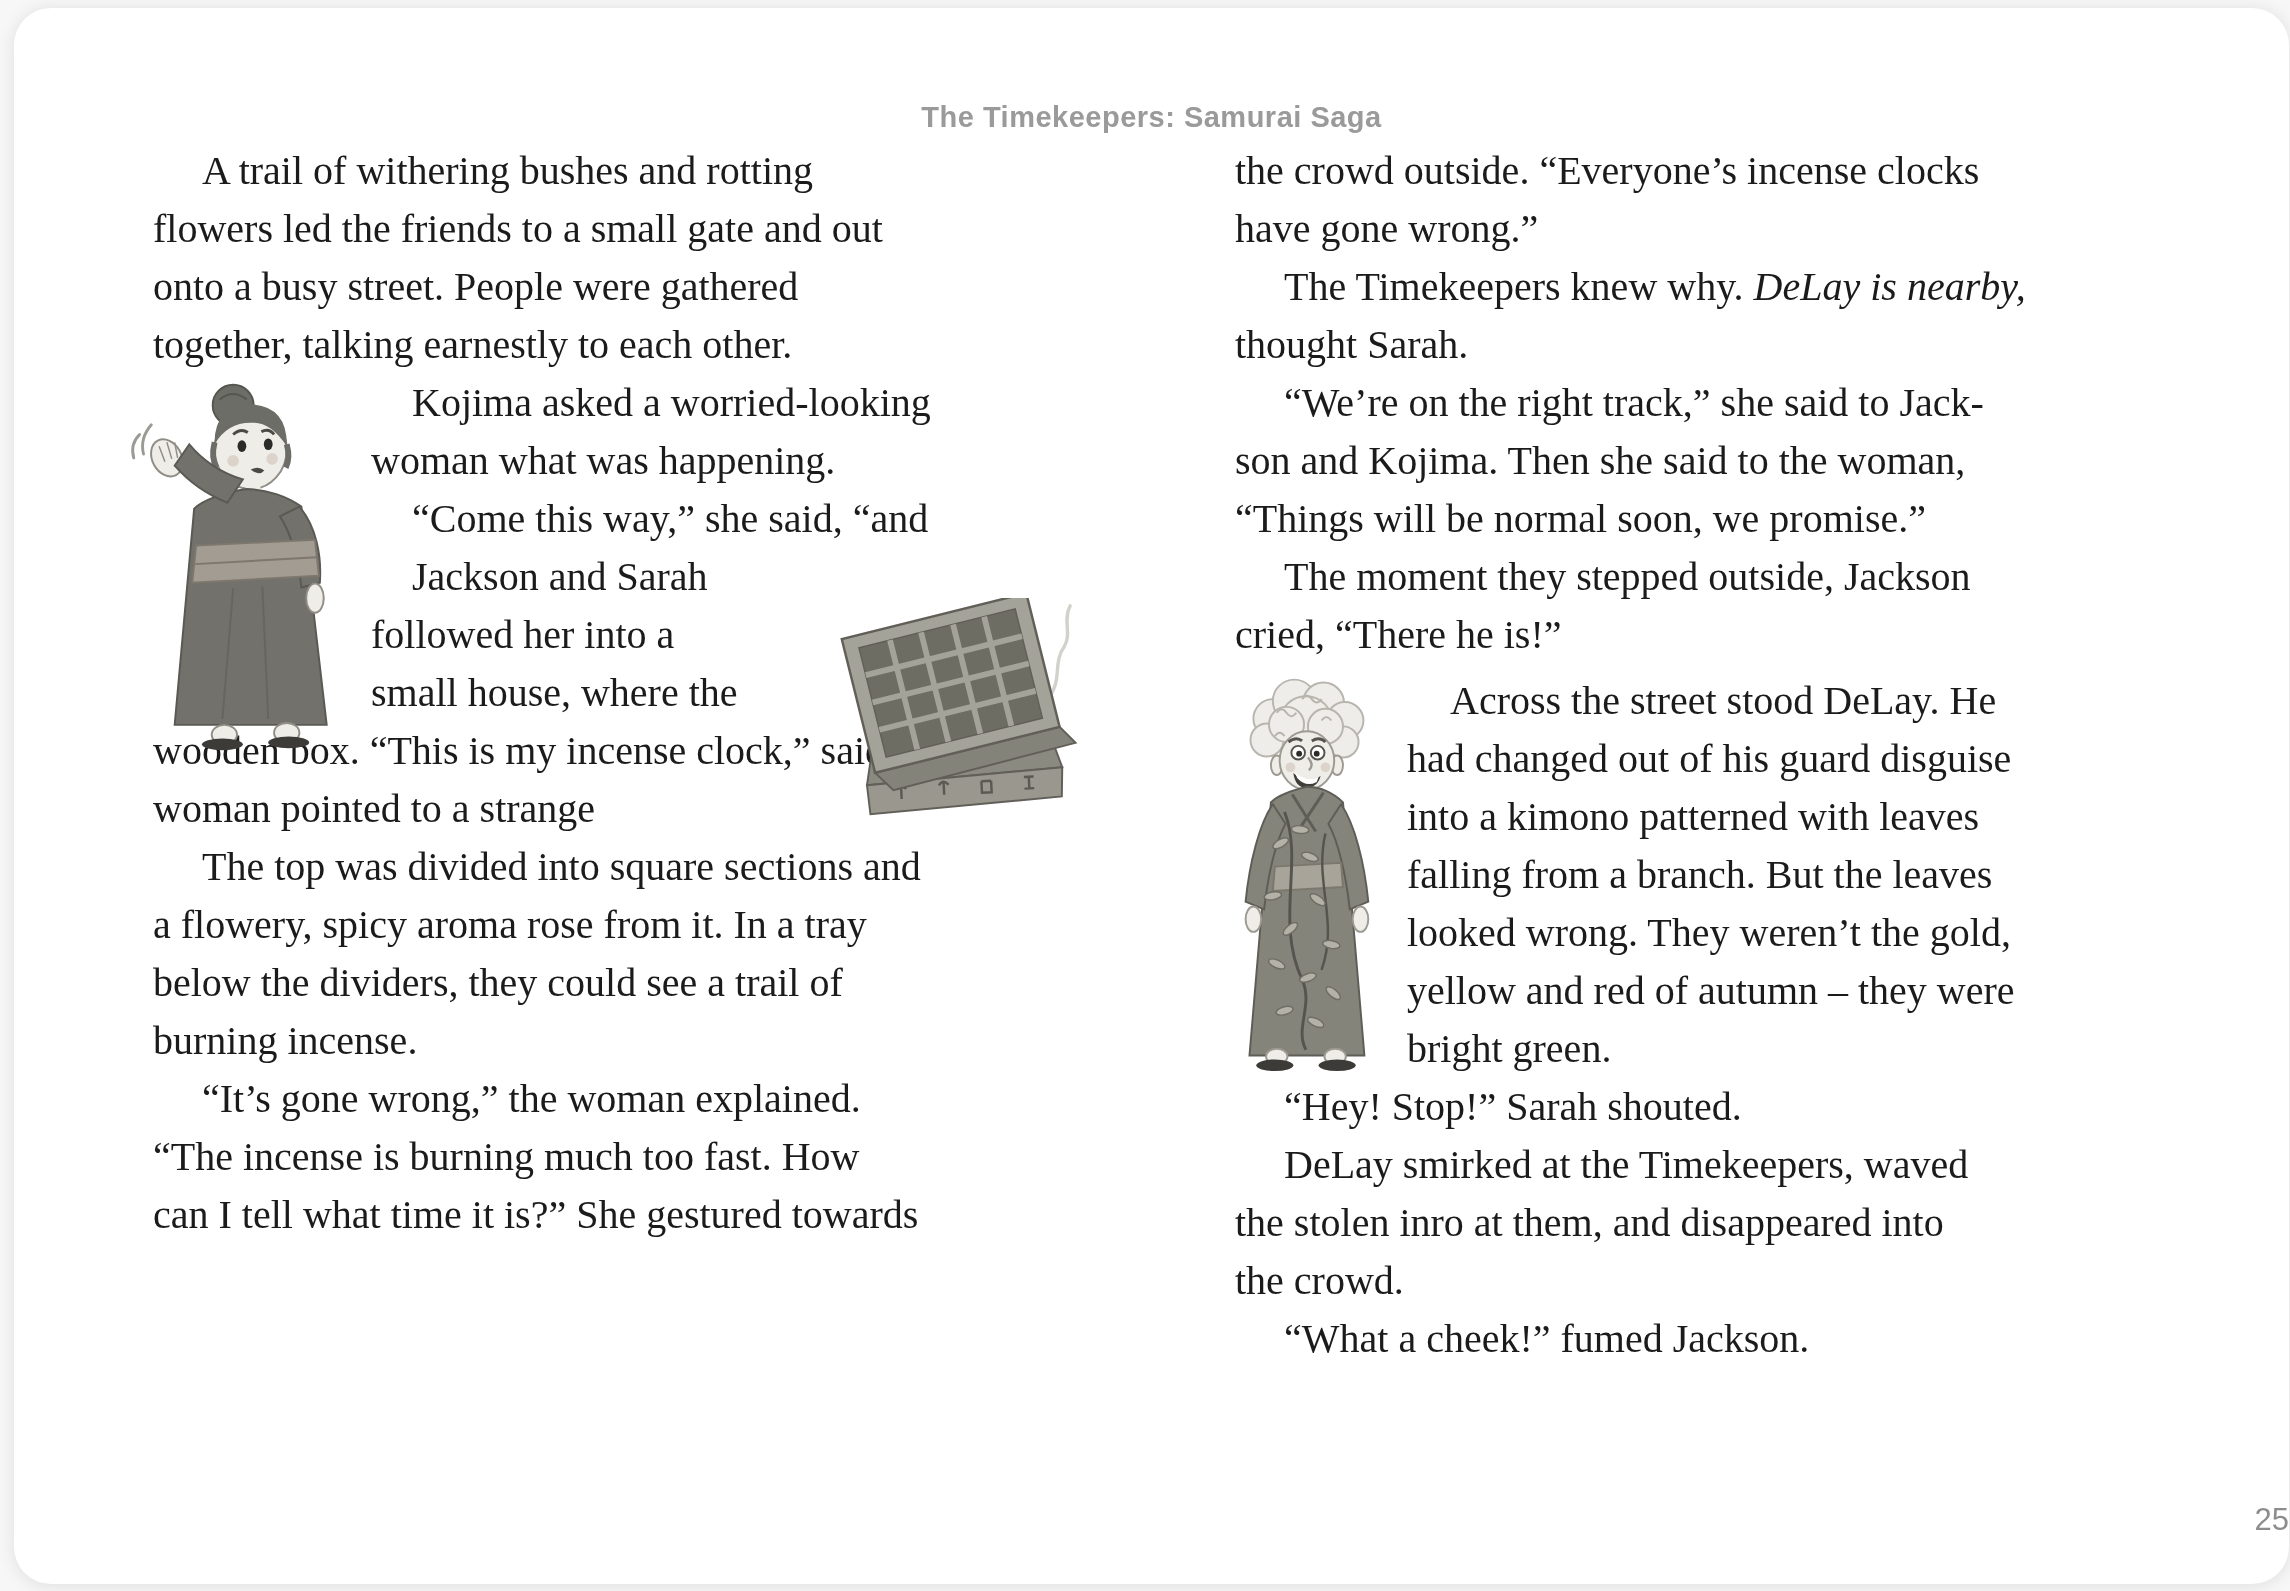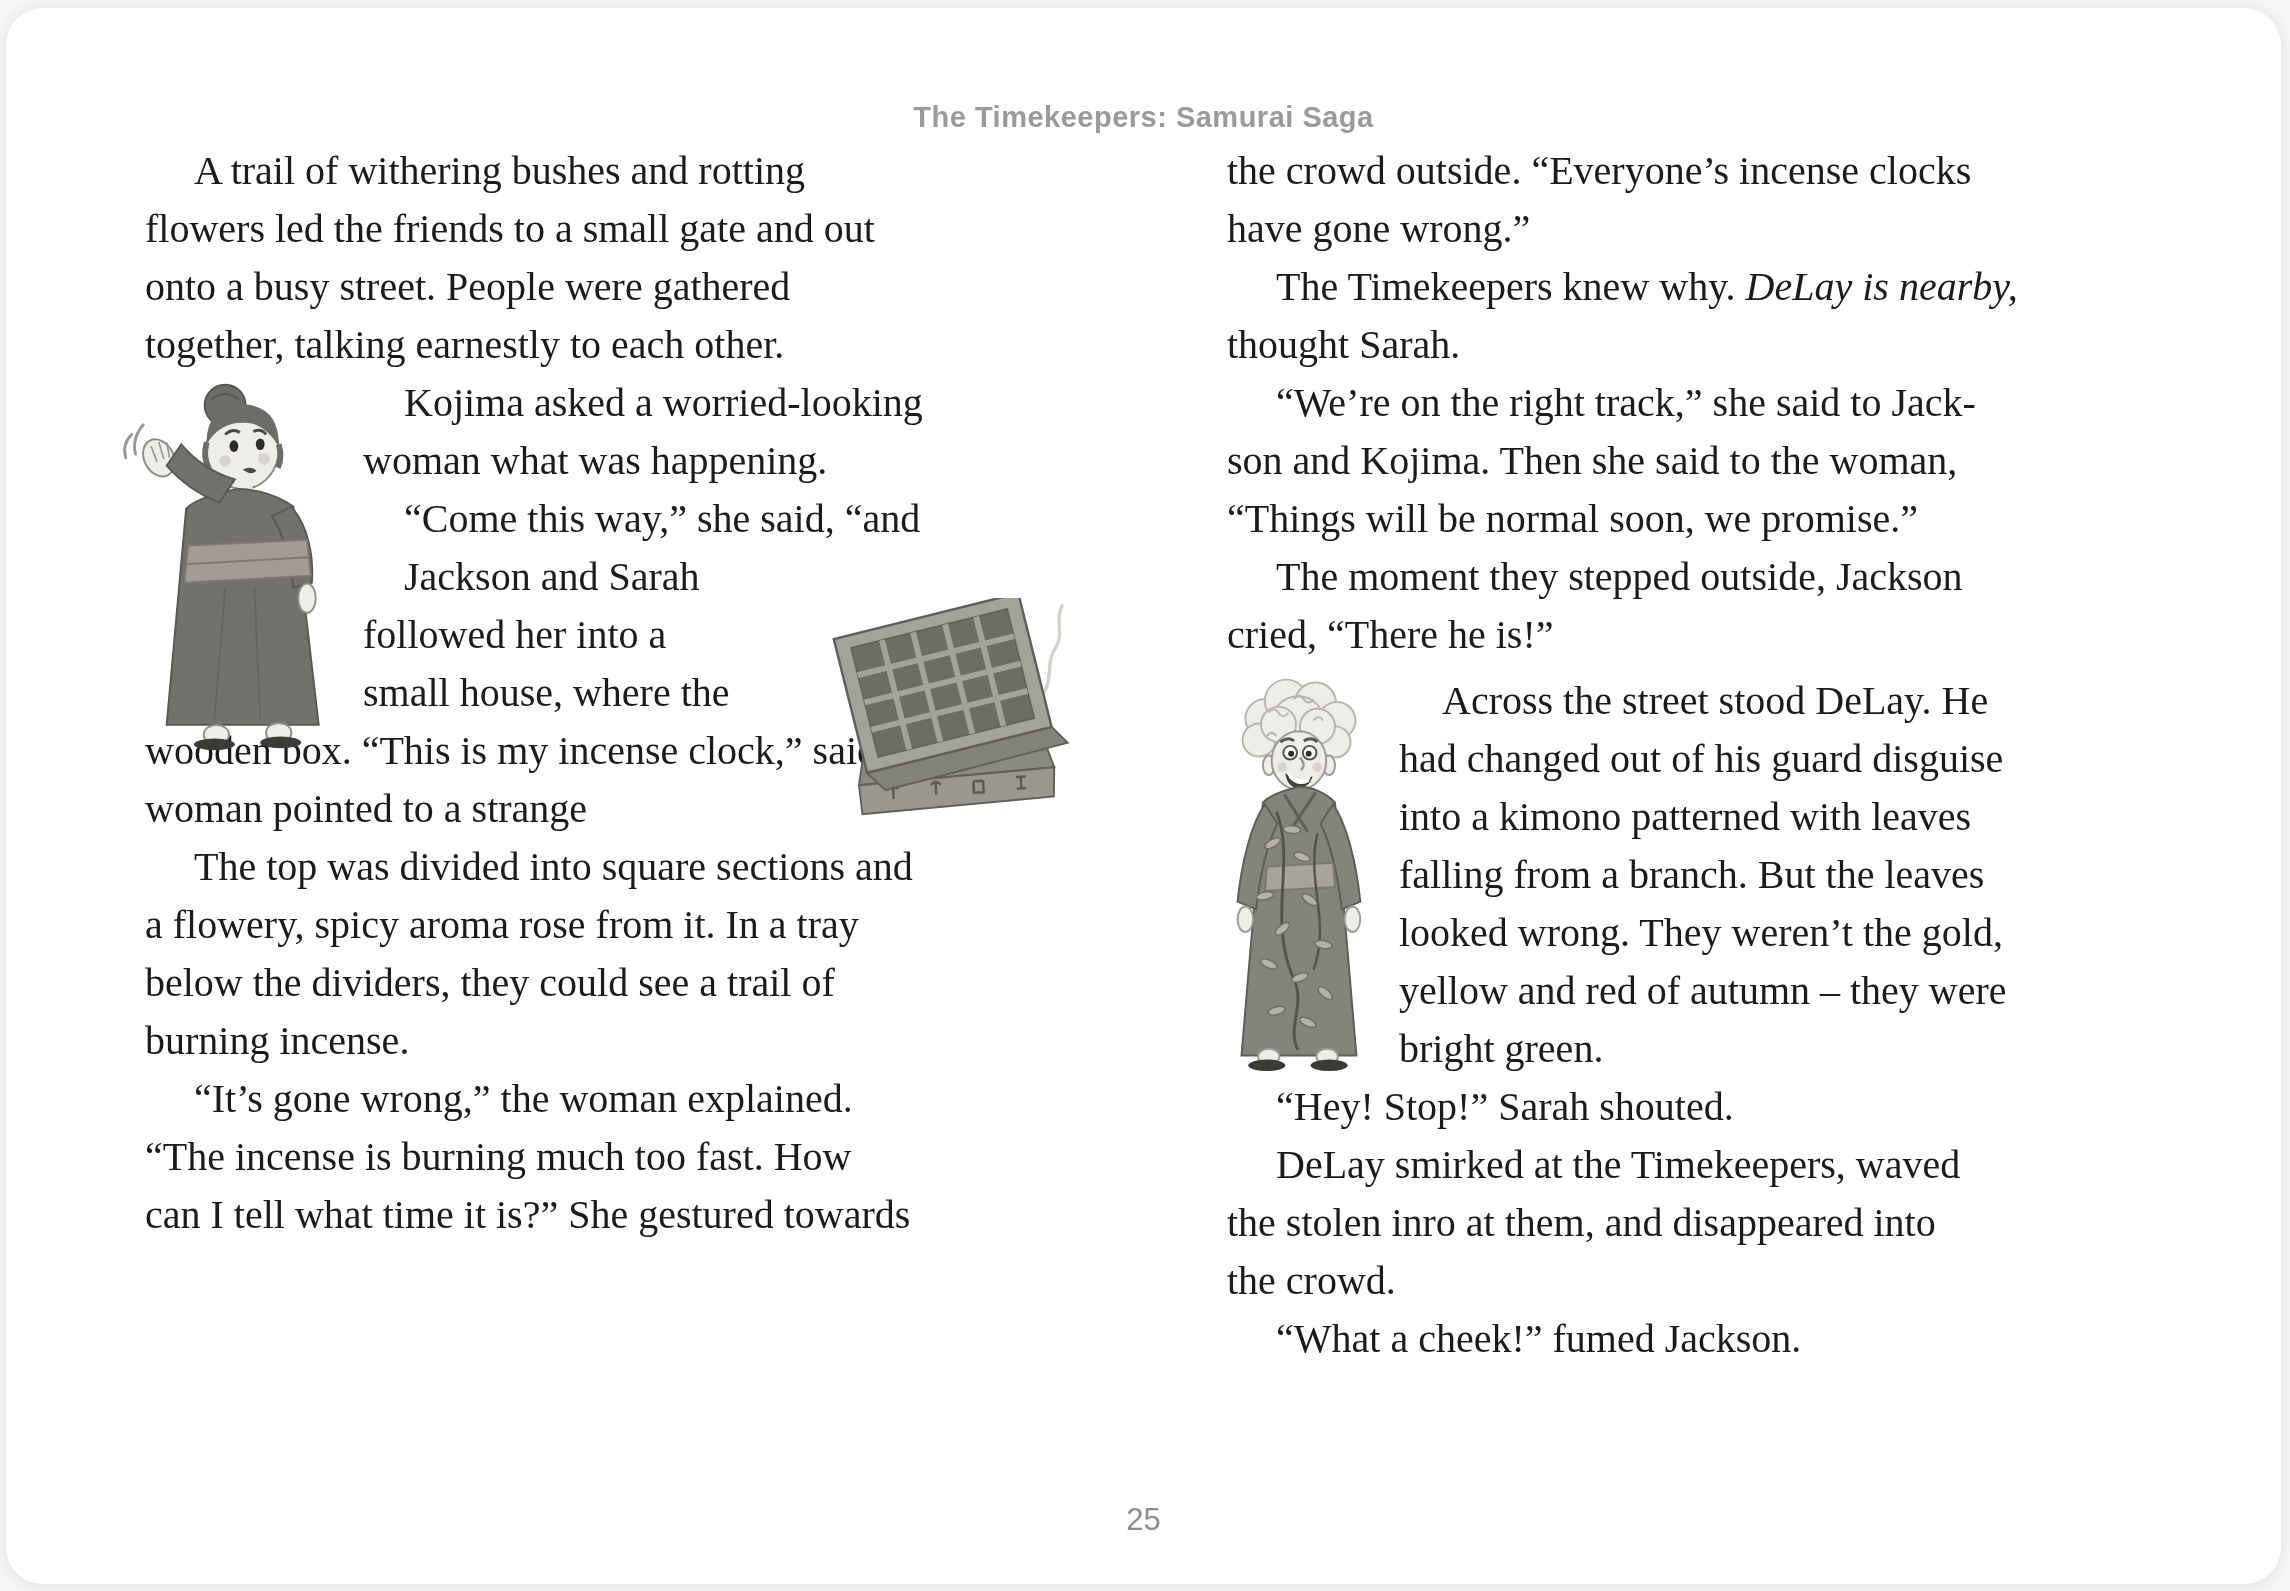--- a/index.html
+++ b/index.html
@@ -3,21 +3,21 @@
 <meta charset="utf-8">
 <style>
   html,body{margin:0;padding:0;}
   body{
     width:2290px;height:1591px;
     background:#f7f7f7;
     position:relative;
     font-family:"Liberation Serif", serif;
   }
   .page-card{
-    position:absolute;left:6px;top:7.8px;width:2275px;height:1576px;
+    position:absolute;left:14px;top:7.8px;width:2275px;height:1576px;
     background:#ffffff;border-radius:37px;
     box-shadow:0 1.9px 17.5px rgba(0,0,0,0.10);
     overflow:hidden;
   }
   .running-head{
     position:absolute;top:93px;left:0;right:0;
     text-align:center;
     font-family:"Liberation Sans", sans-serif;
     font-weight:bold;font-size:29px;color:#9a9a9a;
     letter-spacing:0.5px;
@@ -34,21 +34,21 @@
   #col-left .w{padding-left:218px;}
   #col-left .wp{padding-left:259px;}
   #col-right .w{padding-left:172px;}
   #col-right .wp{padding-left:215px;margin-top:8px;}
   .illus{position:absolute;}
   #illus-woman{left:109px;top:370px;width:231px;height:380px;}
   #illus-clock{left:825px;top:590px;width:245px;height:227px;}
   #illus-delay{left:1201px;top:658px;width:180px;height:409px;}
   .page-number{
     position:absolute;top:1494px;left:0;right:0;
-    text-align:center;
+    text-align:right;
     font-family:"Liberation Sans", sans-serif;
     font-size:31px;color:#8d8d8d;
   }
 </style>
 </head>
 <body>
 
 <div class="page-card">
 
   <div class="running-head">The Timekeepers: Samurai Saga</div>

